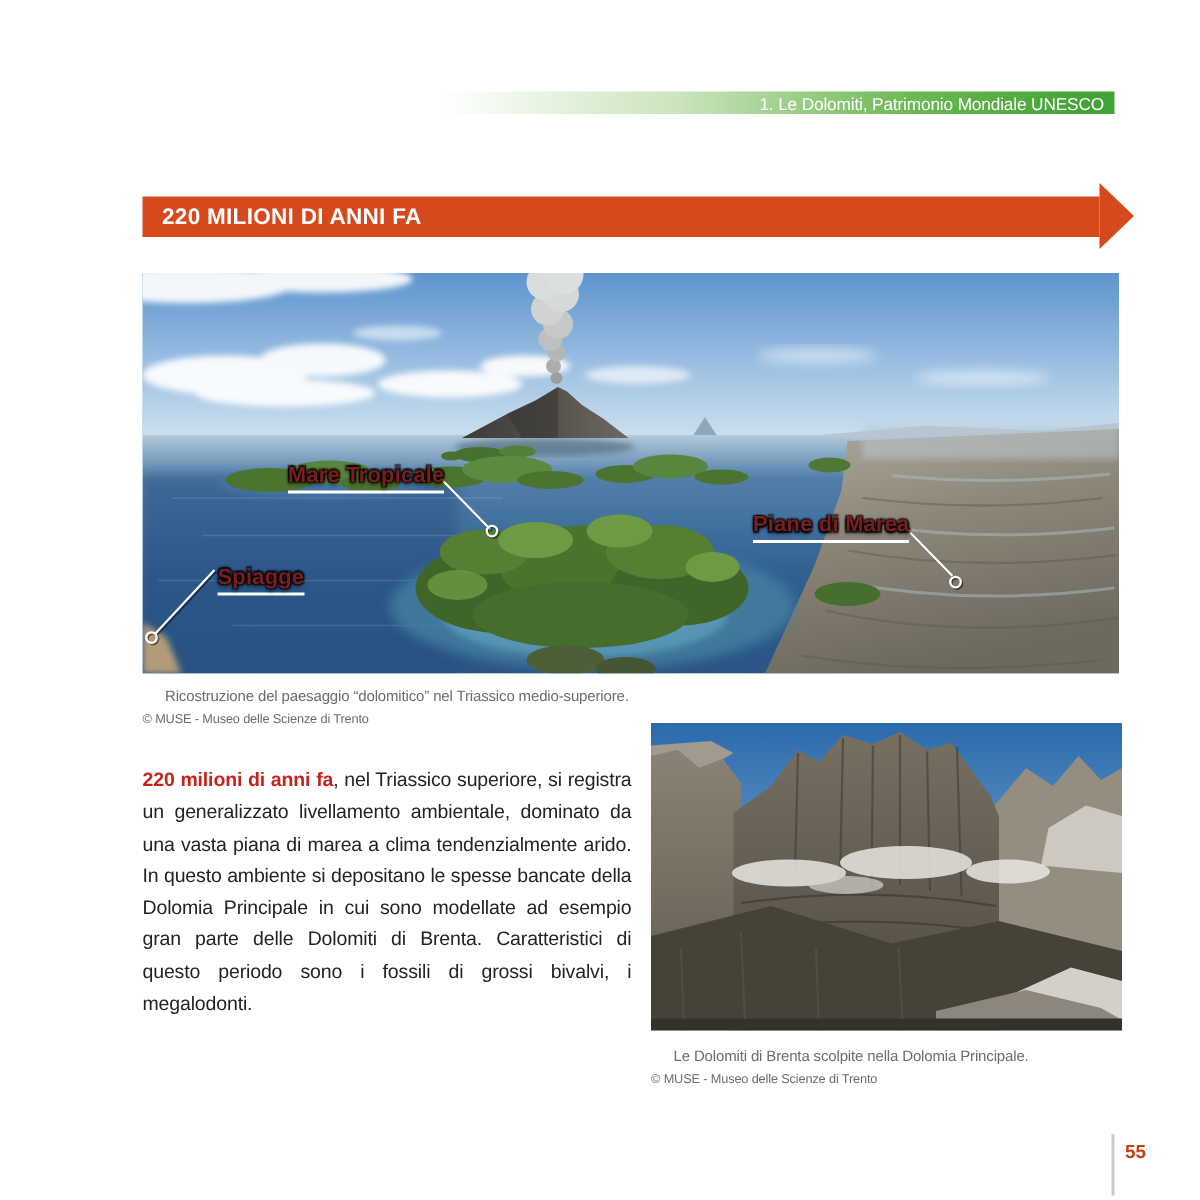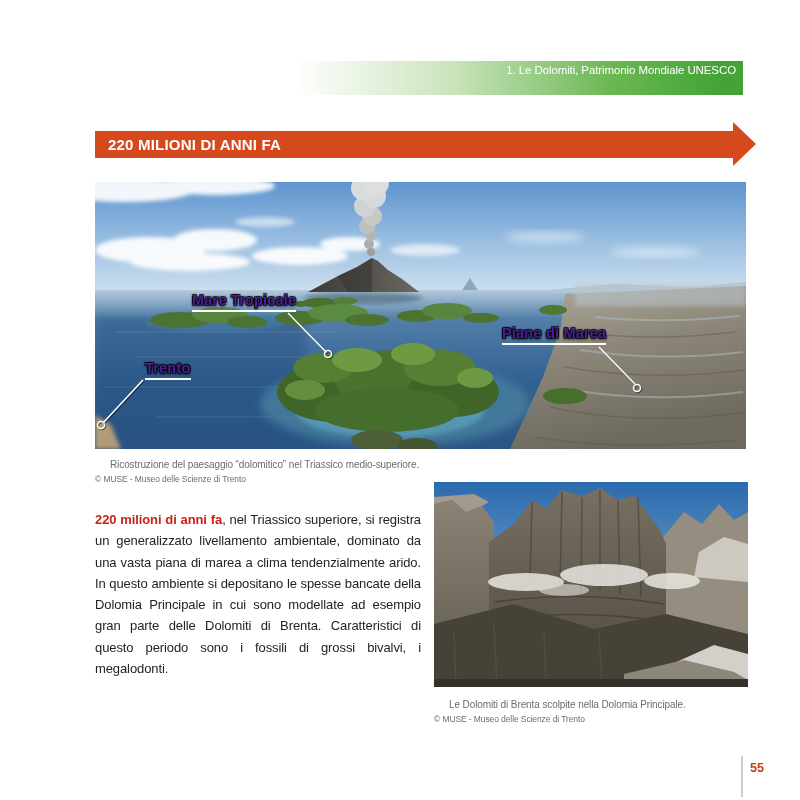--- a/index.html
+++ b/index.html
@@ -7,21 +7,21 @@
   body {
     position:relative;
     background:#ffffff;
     font-family:"Liberation Sans", sans-serif;
     color:#232323;
     overflow:hidden;
   }
 
   
   .green-bar {
-    position:absolute; left:295px; top:61px; width:448px; height:34px;
+    position:absolute; left:295px; top:61px; width:448px; height:15px;
     background:linear-gradient(to right, rgba(255,255,255,0) 0%, #cbe4bd 35%, #6cb854 70%, #43a336 95%);
     color:#ffffff; font-size:11.5px; line-height:19px;
     text-align:right; padding-right:7px; letter-spacing:-0.1px;
   }
 
   
   .arrow-banner { position:absolute; left:95px; top:122px; width:662px; height:44px; }
   .arrow-banner .bar {
     position:absolute; left:0; top:9px; width:638px; height:27px;
     background:#d5491d; color:#ffffff;
@@ -34,25 +34,26 @@
     border-left:23px solid #d5491d;
   }
 
   
   .illustration {
     position:absolute; left:95px; top:182px; width:651px; height:267px;
     overflow:hidden; background:#9db9d2;
   }
   .illustration svg { position:absolute; left:0; top:0; }
   .map-label {
-    position:absolute; color:#4c1d95; font-weight:bold; font-size:14.5px;
+    position:absolute; color:#7f1d1d; font-weight:bold; font-size:14.5px;
     letter-spacing:0.2px; white-space:nowrap;
     text-shadow:-1px -1px 1px rgba(0,0,0,.8), 1px -1px 1px rgba(0,0,0,.8),
                 -1px 1px 1px rgba(0,0,0,.8), 1px 1px 1px rgba(0,0,0,.8),
                  0 2px 3px rgba(0,0,0,.6);
+    margin-top:17px;
   }
   .map-label .lbl {
     display:inline-block; border-bottom:2.5px solid #ffffff; padding-bottom:2px;
   }
   .lbl-mare   { left:97px;  top:110px; }
   .lbl-spiagge{ left:50px;  top:178px; }
   .lbl-piane  { left:407px; top:143px; }
 
   
   .caption  { position:absolute; color:#6b6c6e; font-size:10px; letter-spacing:-0.1px;padding-left:15px; }
@@ -242,21 +243,21 @@
       <circle cx="6" cy="243" r="3.5"></circle>
       <circle cx="543" cy="207" r="3.5" stroke="#000" opacity="0.45"></circle>
       <circle cx="542" cy="206" r="3.5"></circle>
     </g>
   </svg>
 
   <div class="map-label lbl-mare">
     <span class="lbl">Mare Tropicale</span>
   </div>
   <div class="map-label lbl-spiagge">
-    <span class="lbl">Trento</span>
+    <span class="lbl">Spiagge</span>
   </div>
   <div class="map-label lbl-piane">
     <span class="lbl">Piane di Marea</span>
   </div>
 </div>
 
 <div class="caption cap-illu">Ricostruzione del paesaggio “dolomitico” nel Triassico medio-superiore.</div>
 <div class="credit cred-illu">© MUSE - Museo delle Scienze di Trento</div>
 
 <div class="article">

